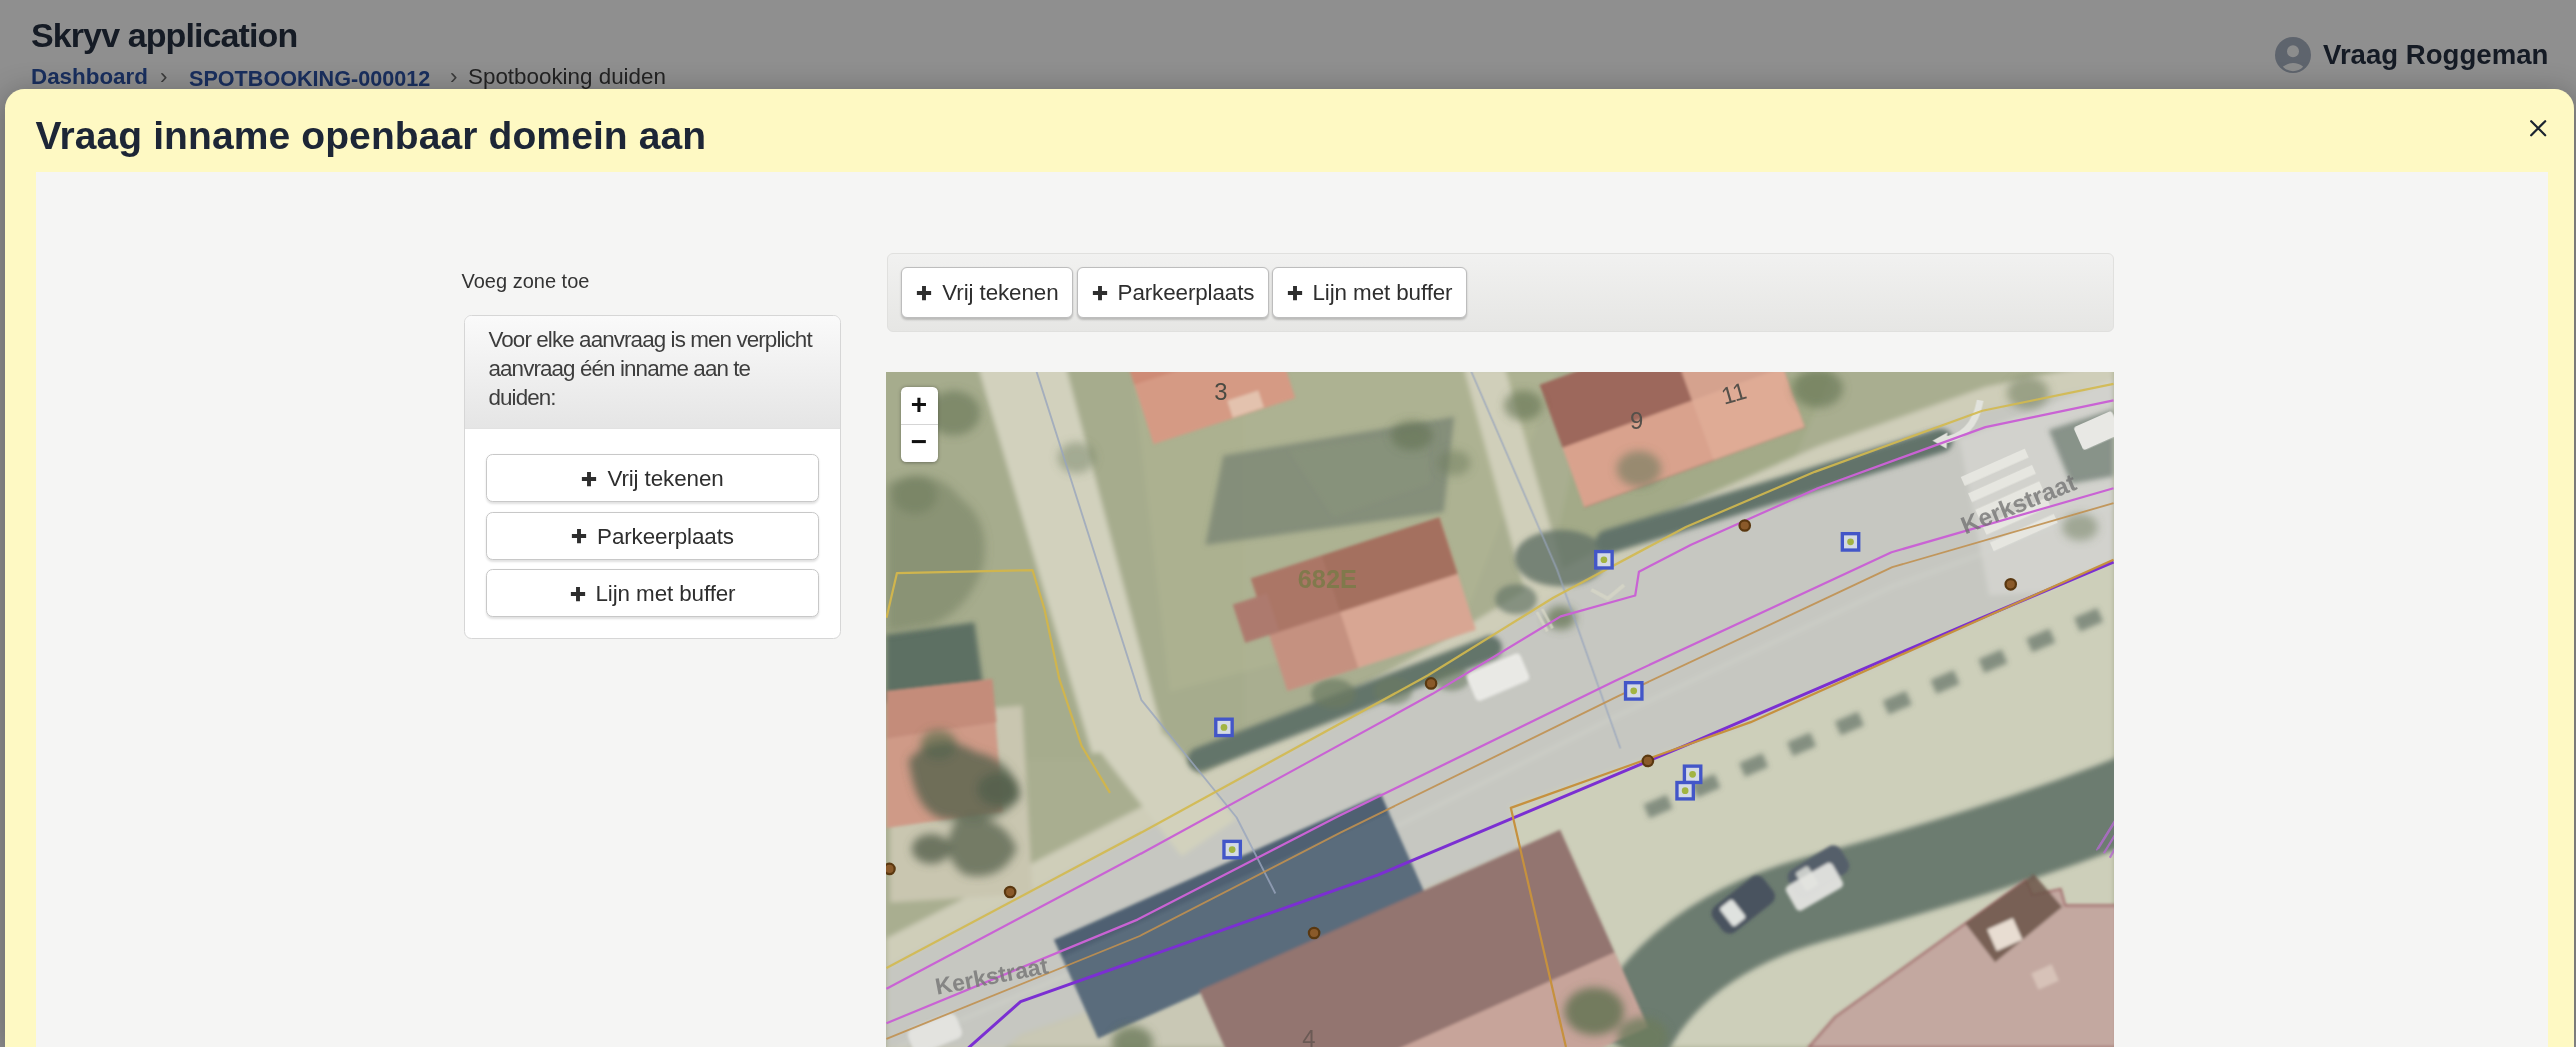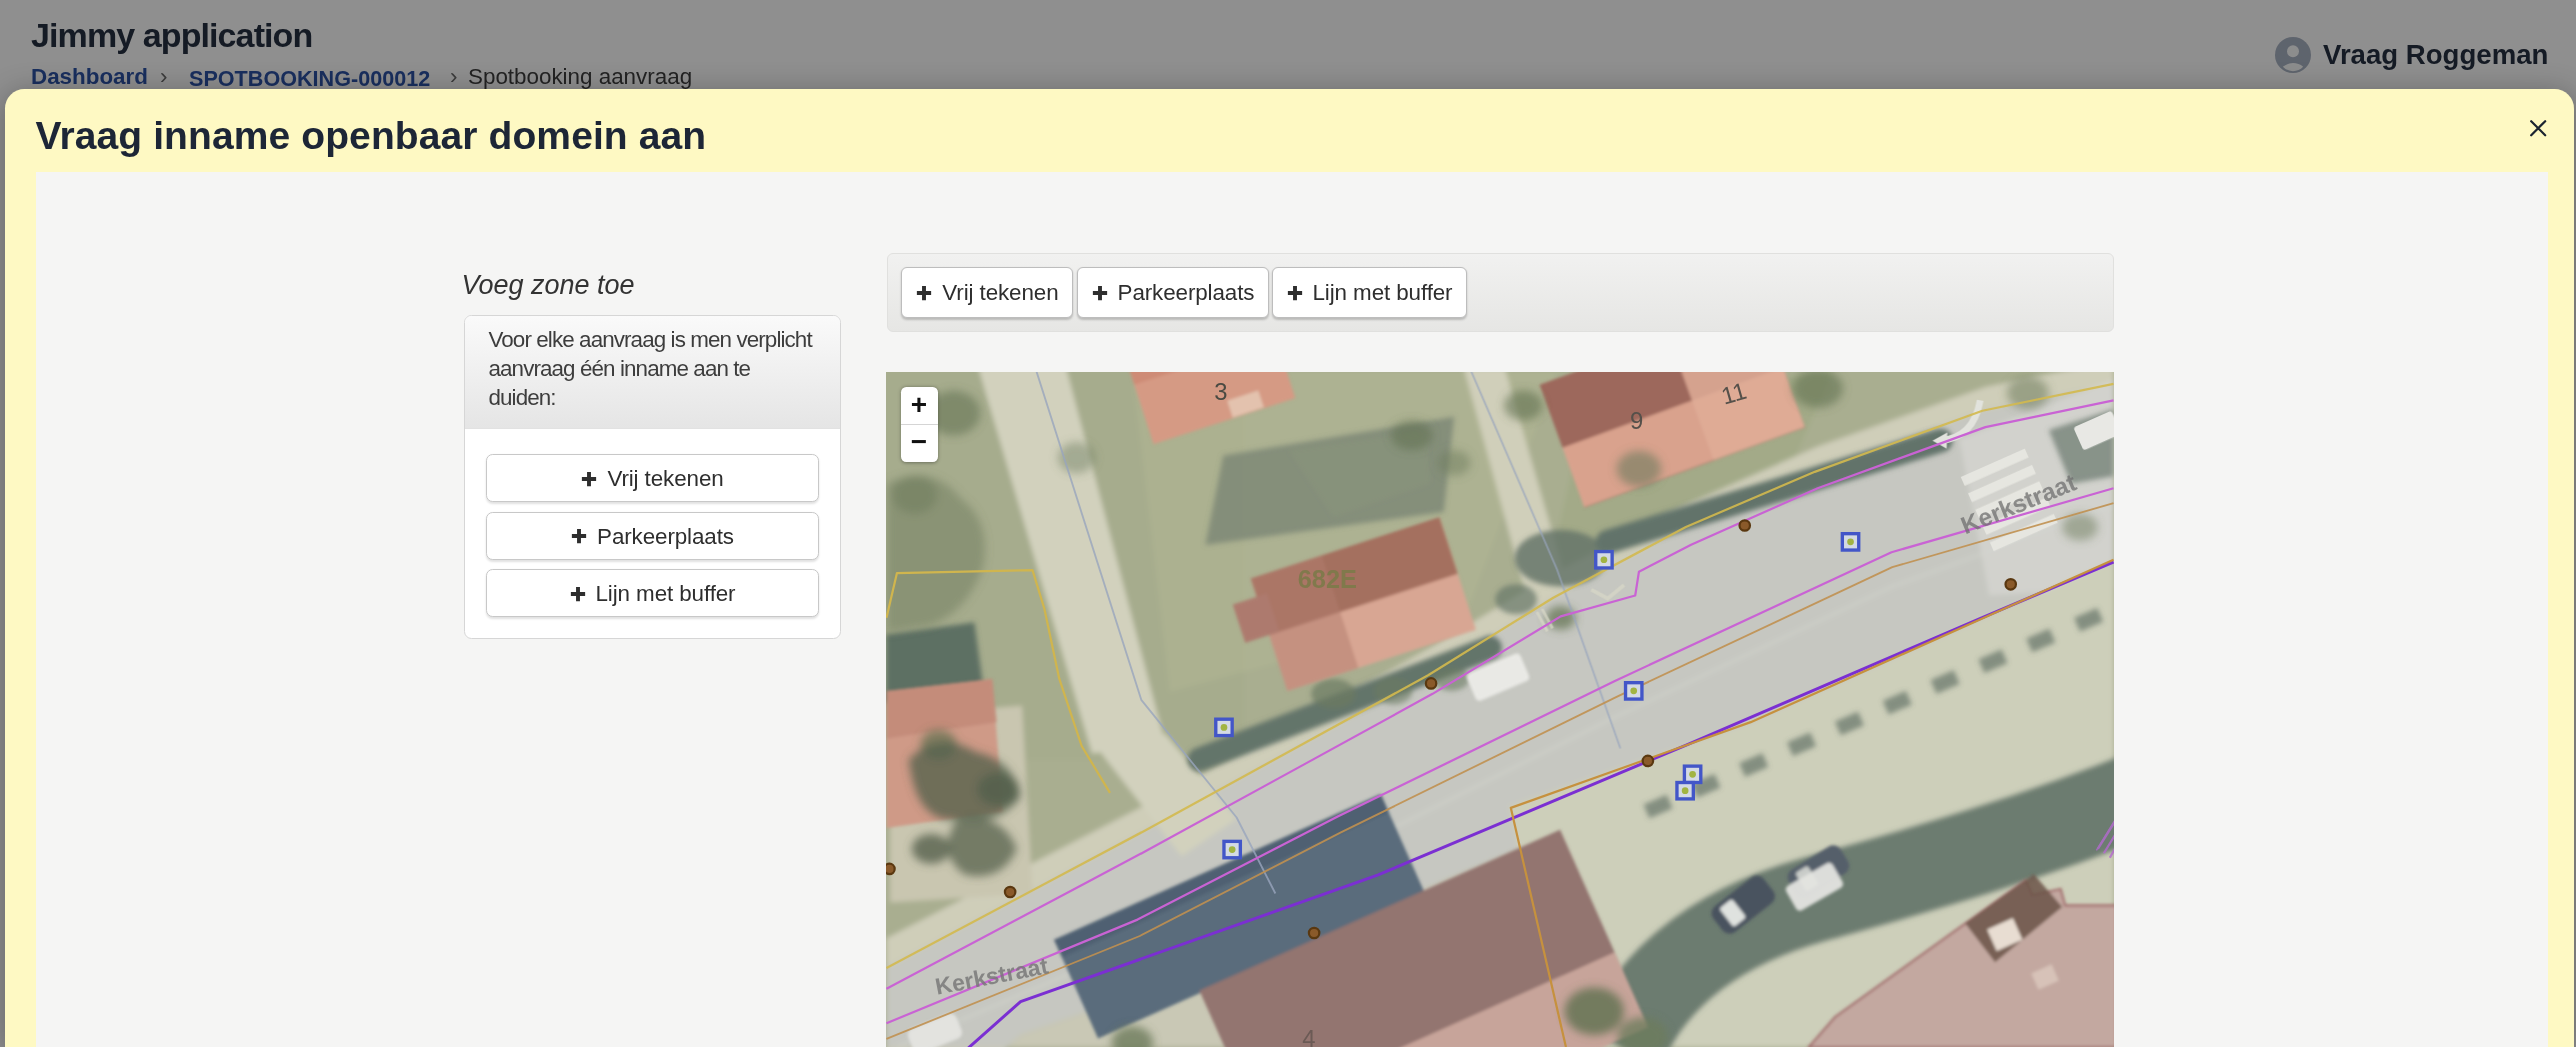--- a/index.html
+++ b/index.html
@@ -16,21 +16,21 @@
   
   #overlay { left:0; top:0; width:2576px; height:1048px; background:rgba(0,0,0,0.44); z-index:5; }
   
   #modal { left:4.5px; top:89px; width:2569px; height:959px; background:#fef9c3;
     border-radius:19.4px 19.4px 0 0; z-index:10; box-shadow:0 4.5px 30px rgba(0,0,0,0.3); }
   #mtitle { left:31px; top:24.6px; font-size:39px; font-weight:700; color:#1d2636; letter-spacing:0.1px; }
   #mclose { left:2522px; top:28px; width:22.4px; height:22.4px; }
   #content { left:31px; top:83px; width:2512px; height:875px; background:#f5f5f4; }
   
   #h2k { left:426px; top:27px; font-size:36px; font-weight:400; color:#2d2d2d; letter-spacing:-0.4px; }
-  #voeg { left:426px; top:98px; font-size:27px; color:#333;font-style:italic; }
+  #voeg { left:426px; top:98px; font-size:20px; color:#333; }
   #card { left:428px; top:143px; width:377px; height:324px; background:#fff;
     border:0.7px solid #d6d6d6; border-radius:7.5px; overflow:hidden; }
   #card-head { width:100%; height:113px; background:linear-gradient(#fafafa,#e5e5e5);
     border-bottom:0.7px solid #e2e2e2; padding:9px 21px 16px 24px;
     font-size:22.4px; color:#3d3d3d; line-height:29px; letter-spacing:-0.9px; }
   .chl { white-space:nowrap; }
   #card-body { padding:25px 21px 0 21px; }
   .zbtn { display:block; width:100%; height:48px; background:#fff; border:0.7px solid #c8c8c8;
     border-radius:6.7px; margin-bottom:9.7px; text-align:center; line-height:47px;
     font-size:22.4px; color:#2e2e2e; box-shadow:0 1.5px 2.2px rgba(0,0,0,0.12); letter-spacing:-0.1px; }
@@ -45,26 +45,26 @@
   #map { left:850px; top:200px; width:1228px; height:675px; overflow:hidden; }
   #zoomctl { left:15px; top:15px; width:37px; height:75px; z-index:20;
     background:#fff; border-radius:5.2px; box-shadow:0 0.7px 3.7px rgba(0,0,0,0.35); }
   .zc { width:37px; height:37px; text-align:center; font-size:28px; font-weight:700; color:#111;
     line-height:36px; }
   #zoomctl .sep { width:37px; height:0.7px; background:#d5d5d5; }
 </style>
 </head>
 <body>
 <div id="page">
-  <div id="hdr-title" class="abs">Jimmy application</div>
+  <div id="hdr-title" class="abs">Skryv application</div>
   <div class="crumb abs" style="left:31px;"><b>Dashboard</b></div>
   <div class="crumb abs" style="left:160px; color:#6b6b6b;">›</div>
   <div class="crumb abs" style="left:189px; font-size:21.6px; top:66px;"><b>SPOTBOOKING-000012</b></div>
   <div class="crumb abs" style="left:450px; color:#6b6b6b;">›</div>
-  <div class="crumb abs" style="left:468px;">Spotbooking aanvraag</div>
+  <div class="crumb abs" style="left:468px;">Spotbooking duiden</div>
   <div id="avatar" class="abs"><svg width="36" height="36" viewBox="0 0 24 24">
     <circle cx="12" cy="12" r="12" fill="#a8b2c2"></circle>
     <circle cx="12" cy="9.5" r="4" fill="#fafbfc"></circle>
     <path d="M5.2 19.9 a9.5 9.5 0 0 0 13.6 0 a10.5 10.5 0 0 0 -13.6 0 z" fill="#fafbfc"></path>
   </svg></div>
   <div id="uname" class="abs">Vraag Roggeman</div>
   <div id="overlay" class="abs"></div>
   <div id="modal" class="abs">
     <div id="mtitle" class="abs">Vraag inname openbaar domein aan</div>
     <svg id="mclose" class="abs" viewBox="0 0 32 32">

